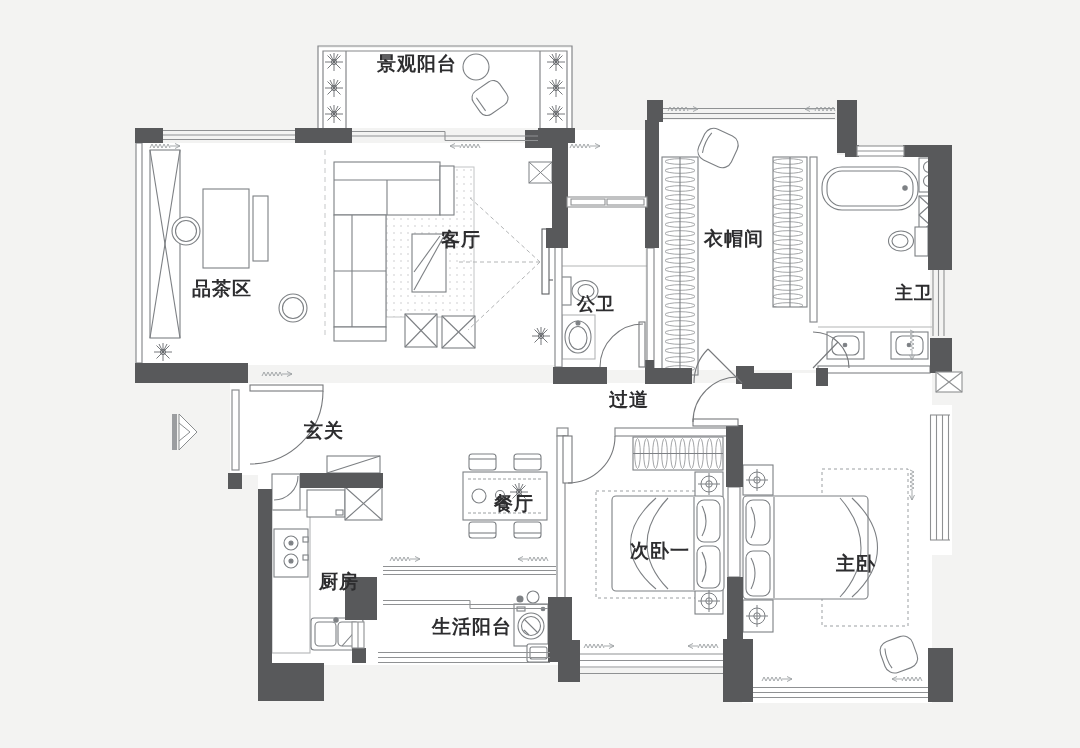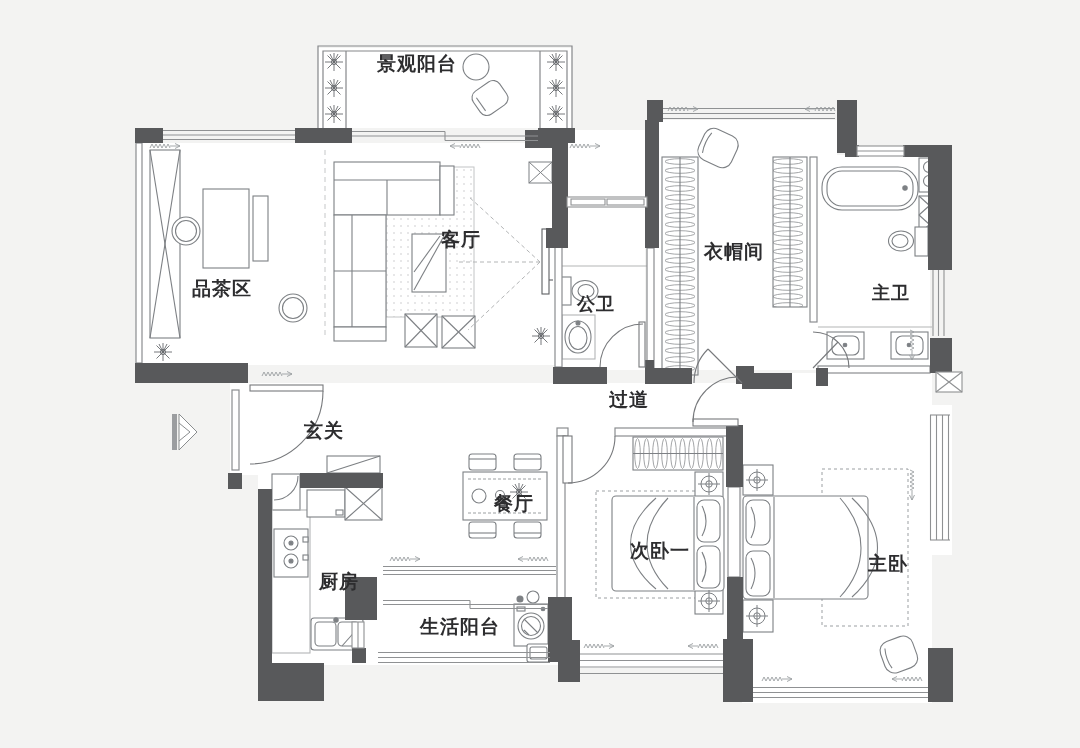--- a/index.html
+++ b/index.html
@@ -438,22 +438,22 @@
     <use href="#squig" transform="translate(922,676) scale(-1,1)"></use>
     <use href="#squig" transform="translate(915,330) rotate(90)"></use>
     <use href="#squig" transform="translate(915,470) rotate(90)"></use>
   </g>
 </svg>
 
   <div class="room-label" style="left:417px;top:64px">景观阳台</div>
   <div class="room-label" style="left:222px;top:289px">品茶区</div>
   <div class="room-label" style="left:461px;top:240px">客厅</div>
   <div class="room-label small" style="left:596px;top:304px">公卫</div>
-  <div class="room-label" style="left:734px;top:252px">衣帽间</div>
-  <div class="room-label small" style="left:891px;top:293px">主卫</div>
+  <div class="room-label" style="left:734px;top:239px">衣帽间</div>
+  <div class="room-label small" style="left:914px;top:293px">主卫</div>
   <div class="room-label" style="left:324px;top:431px">玄关</div>
   <div class="room-label" style="left:629px;top:400px">过道</div>
   <div class="room-label" style="left:514px;top:504px">餐厅</div>
   <div class="room-label" style="left:339px;top:582px">厨房</div>
-  <div class="room-label" style="left:460px;top:627px">生活阳台</div>
+  <div class="room-label" style="left:472px;top:627px">生活阳台</div>
   <div class="room-label" style="left:660px;top:551px">次卧一</div>
-  <div class="room-label" style="left:888px;top:564px">主卧</div>
+  <div class="room-label" style="left:856px;top:564px">主卧</div>
 </div>
 
 </body></html>

